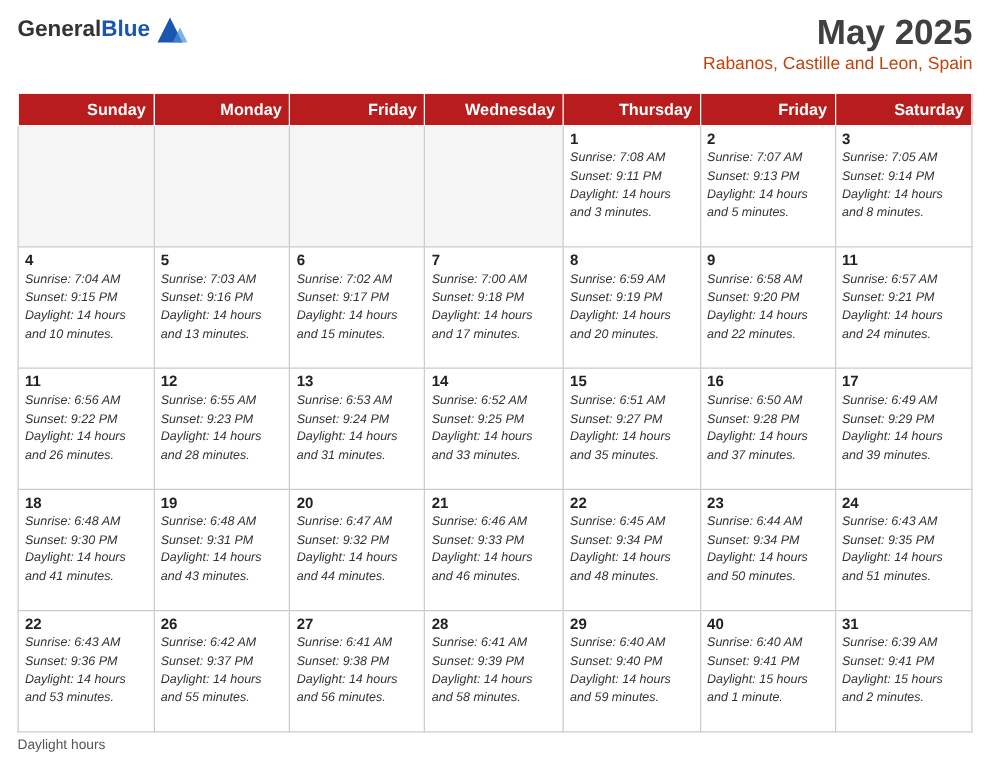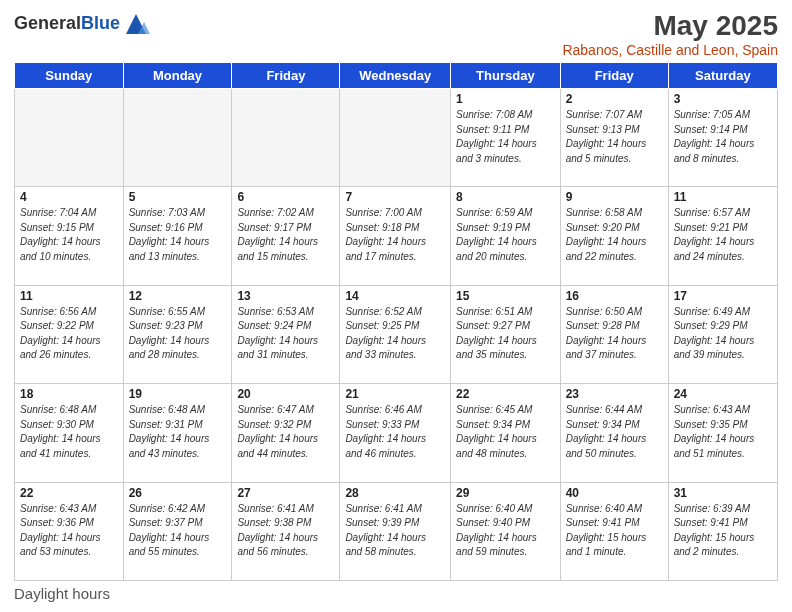--- a/index.html
+++ b/index.html
@@ -14,21 +14,21 @@
       width: 792px;
       height: 612px;
       padding: 10px 14px 10px 14px;
       display: flex;
       flex-direction: column;
     }
     .header {
       display: flex;
       align-items: flex-start;
       justify-content: space-between;
-      margin-bottom: 4px;
+      margin-bottom: 16px;
     }
     .logo {
       display: flex;
       align-items: center;
     }
     .logo-text {
       font-size: 18px;
       font-weight: bold;
       line-height: 1.1;
     }
@@ -50,23 +50,23 @@
     .subtitle {
       font-size: 14px;
       color: #c2410c;
     }
     .calendar {
       width: 100%;
       border-collapse: collapse;
       flex: 1;
     }
     .calendar th {
-      background-color: #1d4ed8;
+      background-color: #b91c1c;
       color: #fff;
-      text-align: center;
+      text-align: right;
       padding: 5px 6px;
       font-size: 13px;
       font-weight: bold;
       border: 1px solid #fff;
     }
     .calendar td {
       border: 1px solid #ccc;
       vertical-align: top;
       padding: 3px 5px;
       font-size: 10.5px;
@@ -85,21 +85,21 @@
       margin-bottom: 2px;
     }
     .day-info {
       font-size: 10px;
       color: #333;
       line-height: 1.45;
       font-style: italic;
     }
     .footer {
       margin-top: 4px;
-      font-size: 15px;
+      font-size: 11px;
       color: #555;
     }
   </style>
 </head>
 <body>
 
 <div class="page">
   <div class="header">
     <div class="logo">
       <div>

